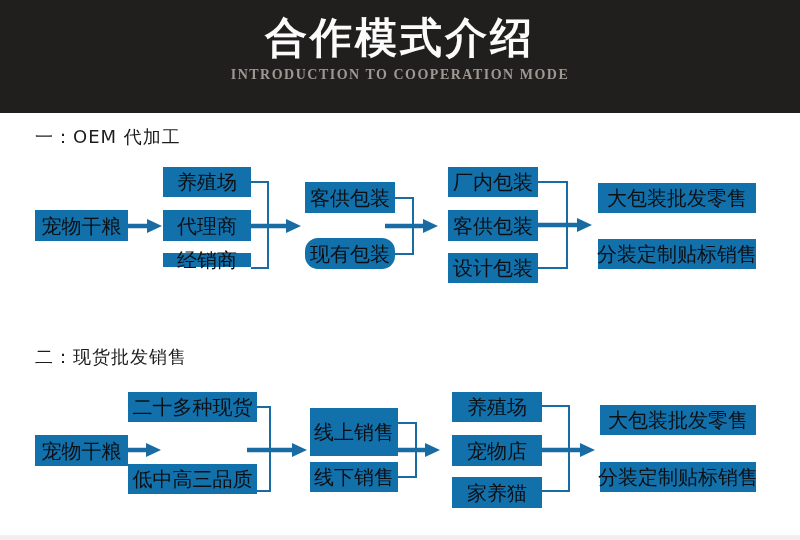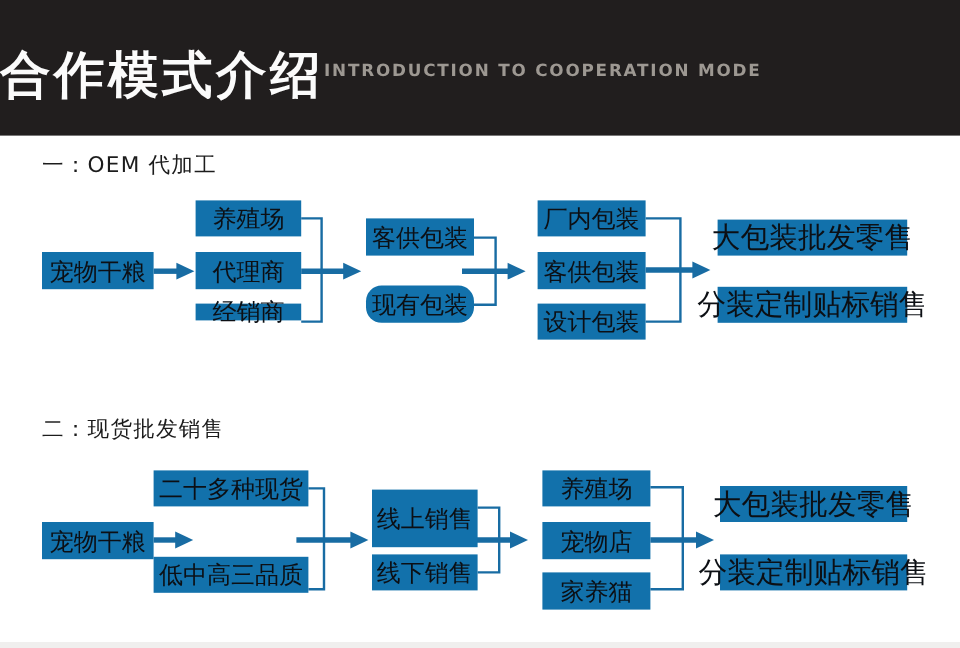--- a/index.html
+++ b/index.html
@@ -5,21 +5,21 @@
   html,body{margin:0;padding:0;background:#fff;}
   .page{
     position:relative;width:800px;height:540px;overflow:hidden;
     background:#ffffff;
     font-family:"DejaVu Sans","Liberation Sans",sans-serif;
   }
   
   .header{
     position:absolute;left:0;top:0;width:800px;height:113px;
     background:var(--header-bg,#211e1e);
-    display:flex;flex-direction:row;align-items:center;justify-content:flex-start;
+    display:flex;flex-direction:column;align-items:center;justify-content:flex-start;font-family:Liberation Serif, serif;
   }
   .header .title{
     margin-top:14px;
     color:#fbfbfb;font-size:42px;font-weight:bold;letter-spacing:3px;line-height:1.15;
   }
   .header .subtitle{
     margin-top:5px;
     color:var(--subtitle-gray,#9d9892);font-size:14px;font-weight:bold;letter-spacing:1.5px;
   }
   
@@ -29,21 +29,21 @@
   #s1-label{top:125px;}
   #s2-label{top:345px;}
   
   .node{
     position:absolute;
     background:var(--box-blue,#1271ab);
     color:var(--box-text,#0c0f14);
     display:flex;align-items:center;justify-content:center;
     font-size:20px;line-height:1;white-space:nowrap;
   }
-  .node.small{font-size:24px;}
+  .node.small{font-size:20px;}
   
   #s1-src {left:35px; top:210px;width:93px; height:31px;}
   #s1-c2-0{left:163px;top:167px;width:88px; height:30px;}
   #s1-c2-1{left:163px;top:210px;width:88px; height:31px;}
   #s1-c2-2{left:163px;top:253px;width:88px; height:14px;text-align:center;}
   #s1-c3-0{left:305px;top:182px;width:90px; height:31px;}
   #s1-c3-1{left:305px;top:238px;width:90px; height:31px;border-radius:13px;}
   #s1-c4-0{left:448px;top:167px;width:90px; height:30px;}
   #s1-c4-1{left:448px;top:210px;width:90px; height:31px;}
   #s1-c4-2{left:448px;top:253px;width:90px; height:30px;}

